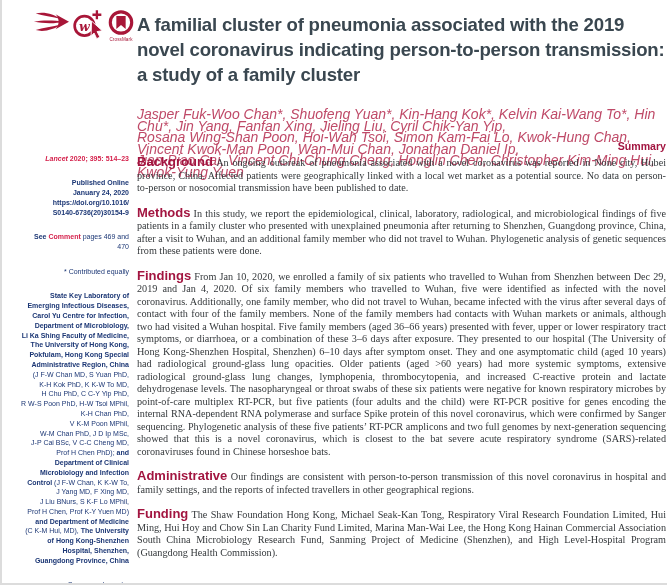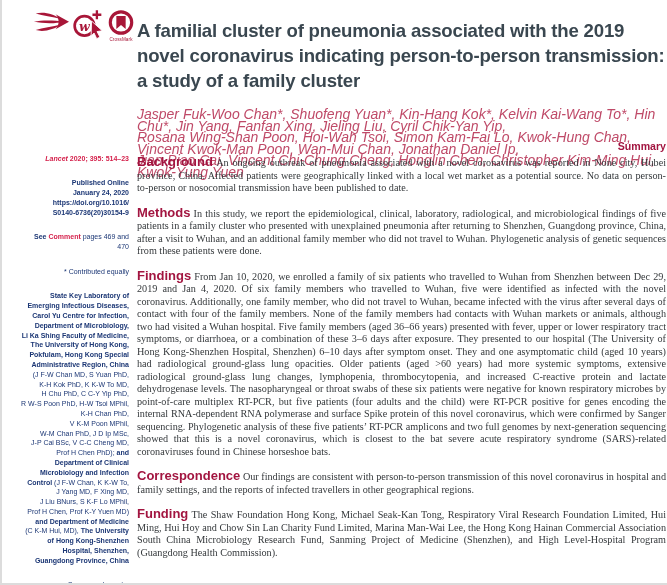--- a/index.html
+++ b/index.html
@@ -7,21 +7,21 @@
     position:relative;width:667px;height:585px;background:#ffffff;overflow:hidden;
     border-left:2px solid #dcdcdc;border-bottom:2px solid #dcdcdc;box-sizing:border-box;
     font-family:"Liberation Sans",sans-serif;
   }
   
   .icon-row{position:absolute;left:31px;top:9px;display:flex;align-items:flex-start;gap:3px;}
   .icon-row svg{display:block;}
   .crossmark-wrap{display:flex;flex-direction:column;align-items:center;}
   .crossmark-label{font-size:4.6px;color:#a81638;margin-top:1px;letter-spacing:0.1px;}
   .title{
-    position:absolute;left:135px;top:6px;width:530px;
+    position:absolute;left:135px;top:0;width:530px;
     font-size:18.6px;font-weight:bold;color:#3a4750;line-height:25px;
     letter-spacing:-0.2px;white-space:pre-line;
   }
   .authors{
     position:absolute;left:135px;top:95px;width:530px;
     font-size:14px;font-style:italic;color:#bf4a68;line-height:11.5px;white-space:pre-line;
   }
   
   .sidebar{
     position:absolute;left:4px;top:144px;width:123px;text-align:right;
@@ -132,18 +132,18 @@
 
   <div class="main">
     <h2 class="summary-heading">Summary</h2>
 
     <p class="para"><span class="plabel">Background</span> <span>An ongoing outbreak of pneumonia associated with a novel coronavirus was reported in None city, Hubei province, China. Affected patients were geographically linked with a local wet market as a potential source. No data on person-to-person or nosocomial transmission have been published to date.</span></p>
 
     <p class="para"><span class="plabel">Methods</span> <span>In this study, we report the epidemiological, clinical, laboratory, radiological, and microbiological findings of five patients in a family cluster who presented with unexplained pneumonia after returning to Shenzhen, Guangdong province, China, after a visit to Wuhan, and an additional family member who did not travel to Wuhan. Phylogenetic analysis of genetic sequences from these patients were done.</span></p>
 
     <p class="para"><span class="plabel">Findings</span> <span>From Jan 10, 2020, we enrolled a family of six patients who travelled to Wuhan from Shenzhen between Dec 29, 2019 and Jan 4, 2020. Of six family members who travelled to Wuhan, five were identified as infected with the novel coronavirus. Additionally, one family member, who did not travel to Wuhan, became infected with the virus after several days of contact with four of the family members. None of the family members had contacts with Wuhan markets or animals, although two had visited a Wuhan hospital. Five family members (aged 36–66 years) presented with fever, upper or lower respiratory tract symptoms, or diarrhoea, or a combination of these 3–6 days after exposure. They presented to our hospital (The University of Hong Kong-Shenzhen Hospital, Shenzhen) 6–10 days after symptom onset. They and one asymptomatic child (aged 10 years) had radiological ground-glass lung opacities. Older patients (aged &gt;60 years) had more systemic symptoms, extensive radiological ground-glass lung changes, lymphopenia, thrombocytopenia, and increased C-reactive protein and lactate dehydrogenase levels. The nasopharyngeal or throat swabs of these six patients were negative for known respiratory microbes by point-of-care multiplex RT-PCR, but five patients (four adults and the child) were RT-PCR positive for genes encoding the internal RNA-dependent RNA polymerase and surface Spike protein of this novel coronavirus, which were confirmed by Sanger sequencing. Phylogenetic analysis of these five patients’ RT-PCR amplicons and two full genomes by next-generation sequencing showed that this is a novel coronavirus, which is closest to the bat severe acute respiratory syndrome (SARS)-related coronaviruses found in Chinese horseshoe bats.</span></p>
 
-    <p class="para"><span class="plabel">Correspondence</span> <span>Our findings are consistent with person-to-person transmission of this novel coronavirus in hospital and family settings, and the reports of infected travellers in other geographical regions.</span></p>
+    <p class="para"><span class="plabel">Administrative</span> <span>Our findings are consistent with person-to-person transmission of this novel coronavirus in hospital and family settings, and the reports of infected travellers in other geographical regions.</span></p>
 
     <p class="para"><span class="plabel">Funding</span> <span>The Shaw Foundation Hong Kong, Michael Seak-Kan Tong, Respiratory Viral Research Foundation Limited, Hui Ming, Hui Hoy and Chow Sin Lan Charity Fund Limited, Marina Man-Wai Lee, the Hong Kong Hainan Commercial Association South China Microbiology Research Fund, Sanming Project of Medicine (Shenzhen), and High Level-Hospital Program (Guangdong Health Commission).</span></p>
   </div>
 
 </div>
 
 </body></html>

